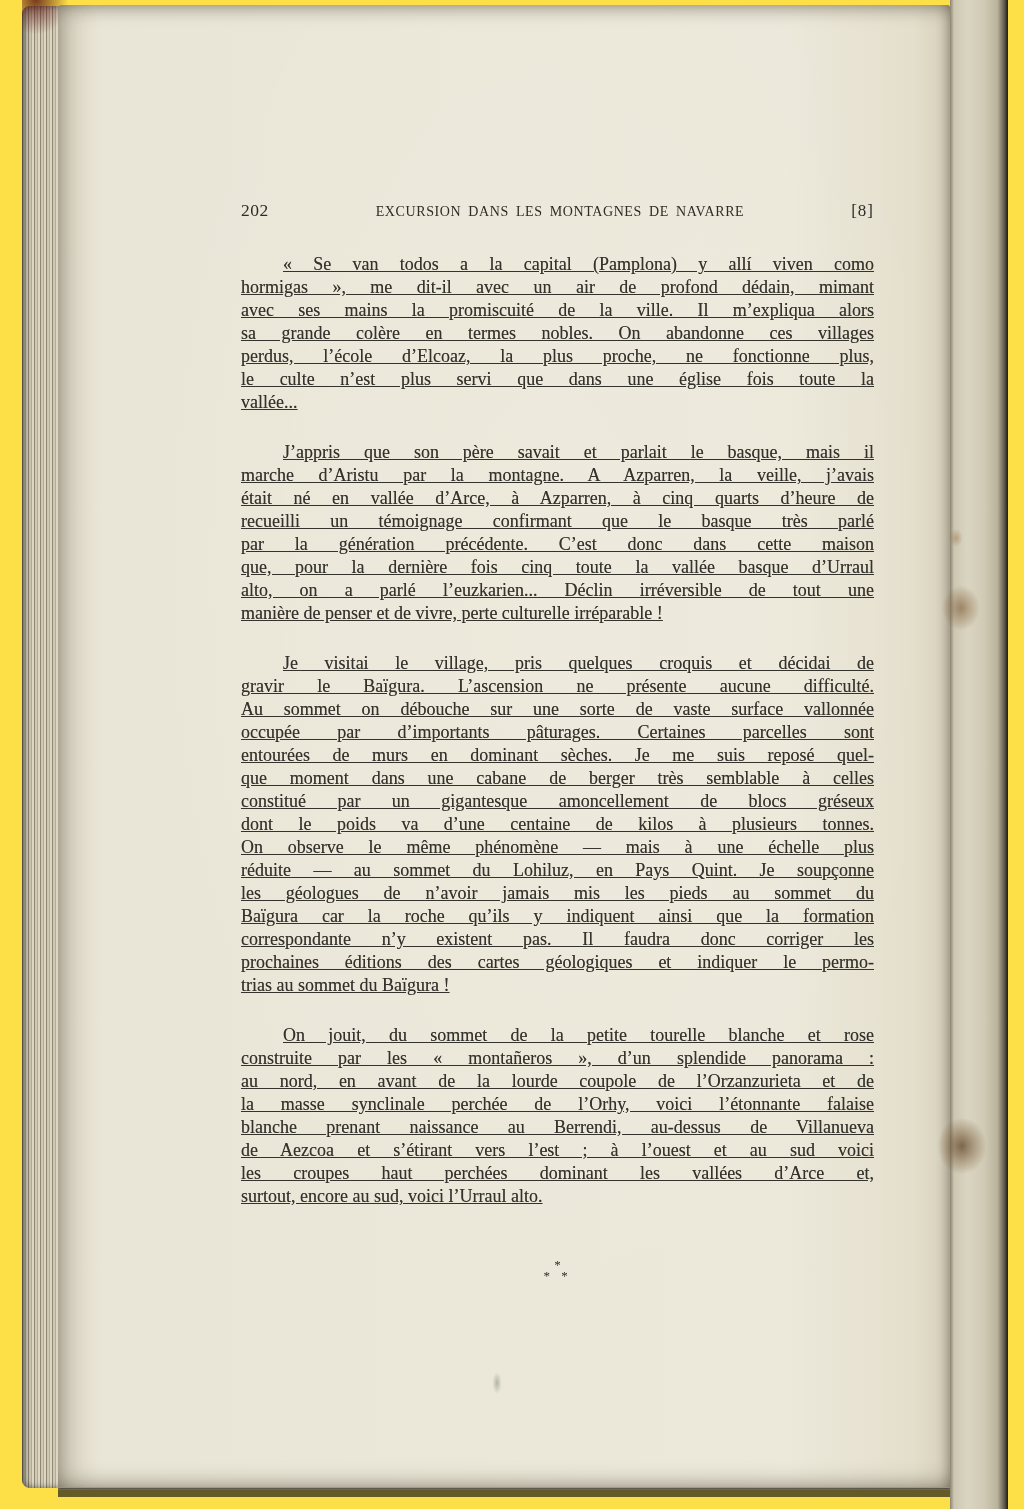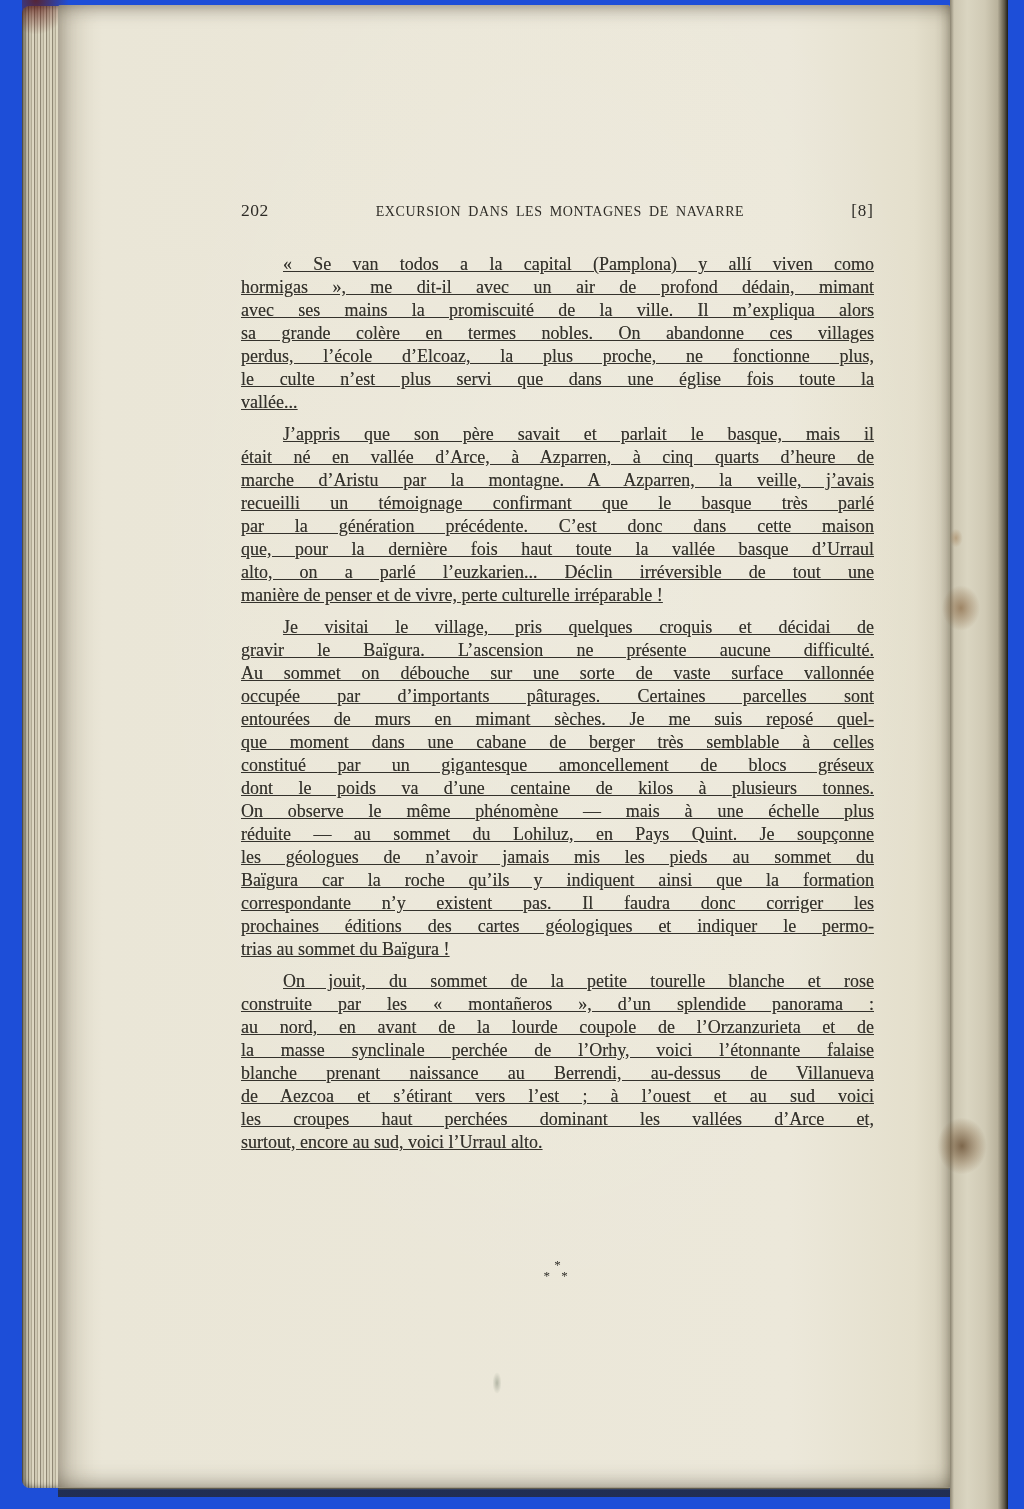--- a/index.html
+++ b/index.html
@@ -1,18 +1,18 @@
 <!DOCTYPE html>
 <html><head>
 <meta charset="utf-8">
 <style>
   html,body{margin:0;padding:0;background:#0e0e0c;}
   .canvas{
     position:relative;width:1024px;height:1509px;overflow:hidden;
-    background:#1d4ed8;
+    background:#fde047;
     font-family:"Liberation Serif","DejaVu Serif",serif;
   }
   
   .page-stack{
     position:absolute;left:22px;top:6px;width:40px;height:1482px;
     background:repeating-linear-gradient(90deg,
       #8f8774 0px,#8f8774 1px,#cfc9b4 1px,#cfc9b4 3px,
       #b3ac96 3px,#b3ac96 4px,#ddd7c2 4px,#ddd7c2 6px);
     border-radius:8px 0 0 8px;
     box-shadow:inset 3px 0 6px rgba(0,0,0,0.55);
@@ -50,21 +50,21 @@
   .header .pnum{font-size:17.5px;letter-spacing:0.5px;}
   .header .title{font-size:14px;letter-spacing:0.6px;word-spacing:3px;}
   .header .ref{font-size:17px;letter-spacing:1px;}
   
   .body-text{
     position:absolute;left:183px;top:248px;width:633px;
     font-size:18px;line-height:23px;color:#34322c;
     text-shadow:0 0 0.5px rgba(52,50,44,0.55);
     text-decoration:underline;
   }
-  .paragraph + .paragraph{margin-top:9px;}
+  .paragraph + .paragraph{margin-top:27px;}
   .line{text-align:justify;text-align-last:justify;}
   .line.first{text-indent:42px;}
   .line.last{text-align-last:left;}
   
   .ornament{
     position:absolute;left:183px;top:1254px;width:633px;
     text-align:center;color:#2f2d28;
   }
   .ornament .orn-top{font-size:13px;line-height:11px;}
   .ornament .orn-bottom{font-size:13px;line-height:11px;letter-spacing:4px;}
@@ -115,34 +115,34 @@
           <div class="line first">« Se van todos a la capital (Pamplona) y allí viven como</div>
           <div class="line">hormigas », me dit-il avec un air de profond dédain, mimant</div>
           <div class="line">avec ses mains la promiscuité de la ville. Il m’expliqua alors</div>
           <div class="line">sa grande colère en termes nobles. On abandonne ces villages</div>
           <div class="line">perdus, l’école d’Elcoaz, la plus proche, ne fonctionne plus,</div>
           <div class="line">le culte n’est plus servi que dans une église fois toute la</div>
           <div class="line last">vallée...</div>
         </div>
         <div class="paragraph">
           <div class="line first">J’appris que son père savait et parlait le basque, mais il</div>
+          <div class="line">marche d’Aristu par la montagne. A Azparren, la veille, j’avais</div>
           <div class="line">était né en vallée d’Arce, à Azparren, à cinq quarts d’heure de</div>
-          <div class="line">marche d’Aristu par la montagne. A Azparren, la veille, j’avais</div>
           <div class="line">recueilli un témoignage confirmant que le basque très parlé</div>
           <div class="line">par la génération précédente. C’est donc dans cette maison</div>
-          <div class="line">que, pour la dernière fois haut toute la vallée basque d’Urraul</div>
+          <div class="line">que, pour la dernière fois cinq toute la vallée basque d’Urraul</div>
           <div class="line">alto, on a parlé l’euzkarien... Déclin irréversible de tout une</div>
           <div class="line last">manière de penser et de vivre, perte culturelle irréparable !</div>
         </div>
         <div class="paragraph">
           <div class="line first">Je visitai le village, pris quelques croquis et décidai de</div>
           <div class="line">gravir le Baïgura. L’ascension ne présente aucune difficulté.</div>
           <div class="line">Au sommet on débouche sur une sorte de vaste surface vallonnée</div>
           <div class="line">occupée par d’importants pâturages. Certaines parcelles sont</div>
-          <div class="line">entourées de murs en mimant sèches. Je me suis reposé quel-</div>
+          <div class="line">entourées de murs en dominant sèches. Je me suis reposé quel-</div>
           <div class="line">que moment dans une cabane de berger très semblable à celles</div>
           <div class="line">constitué par un gigantesque amoncellement de blocs gréseux</div>
           <div class="line">dont le poids va d’une centaine de kilos à plusieurs tonnes.</div>
           <div class="line">On observe le même phénomène — mais à une échelle plus</div>
           <div class="line">réduite — au sommet du Lohiluz, en Pays Quint. Je soupçonne</div>
           <div class="line">les géologues de n’avoir jamais mis les pieds au sommet du</div>
           <div class="line">Baïgura car la roche qu’ils y indiquent ainsi que la formation</div>
           <div class="line">correspondante n’y existent pas. Il faudra donc corriger les</div>
           <div class="line">prochaines éditions des cartes géologiques et indiquer le permo-</div>
           <div class="line last">trias au sommet du Baïgura !</div>

